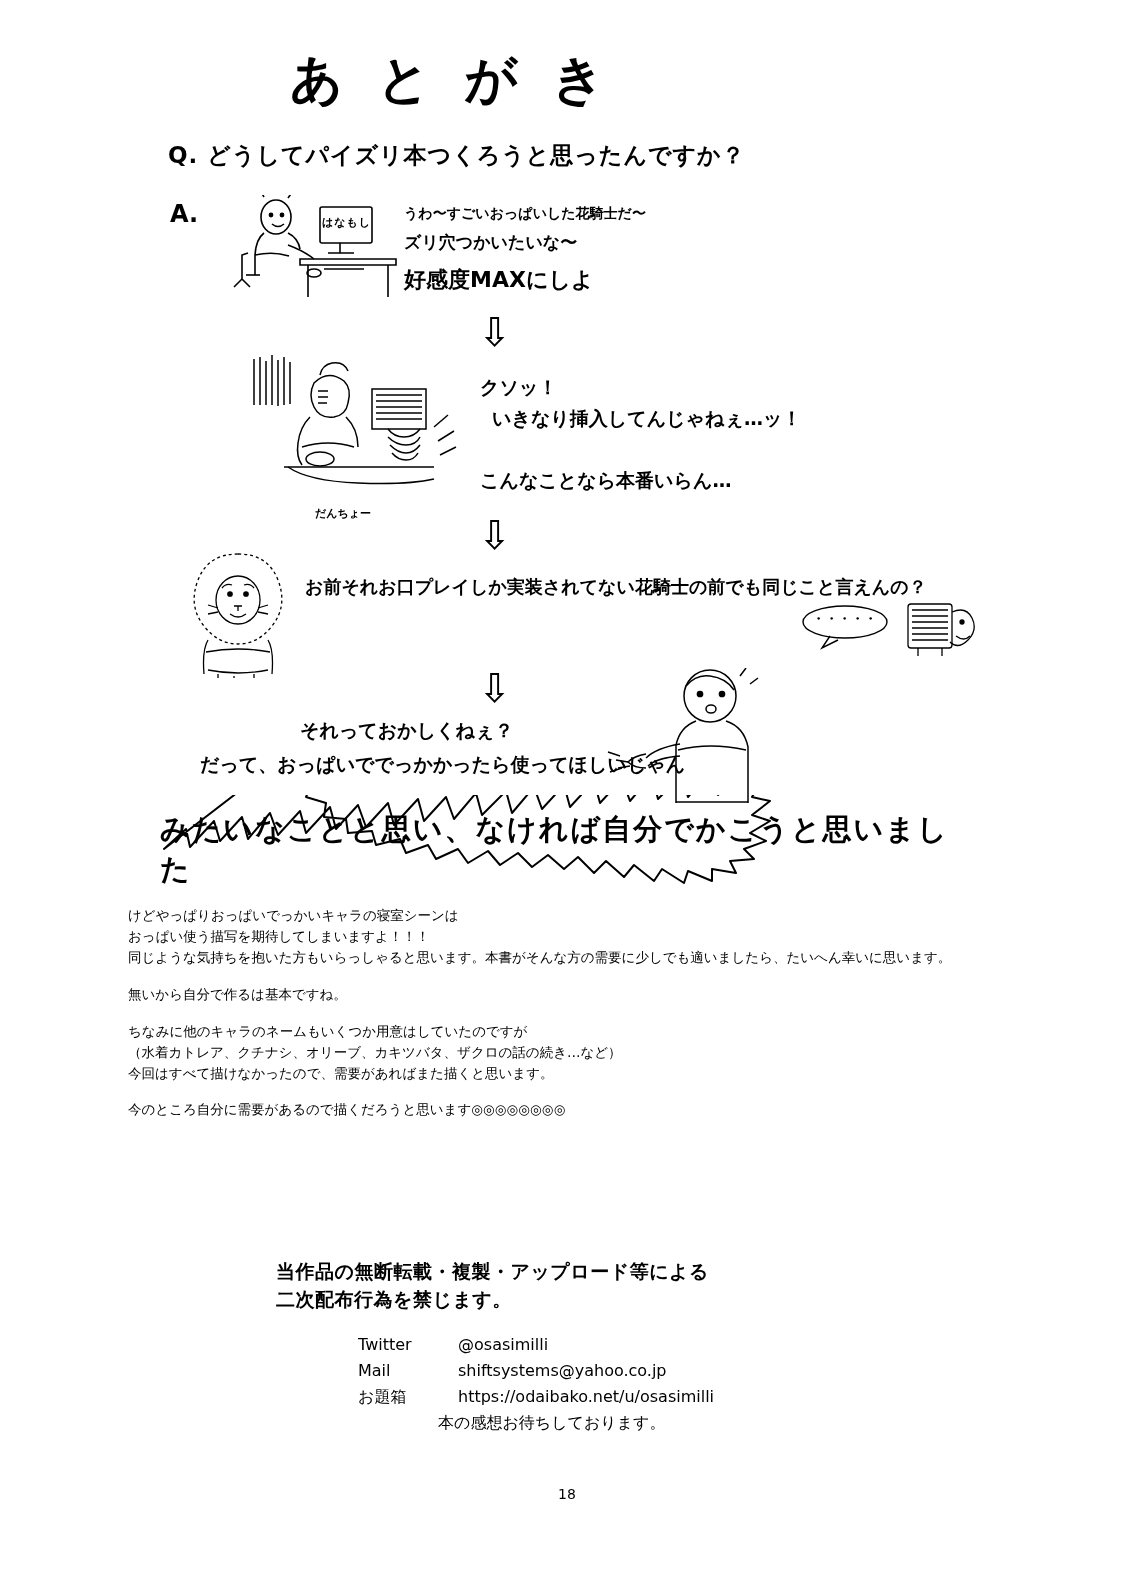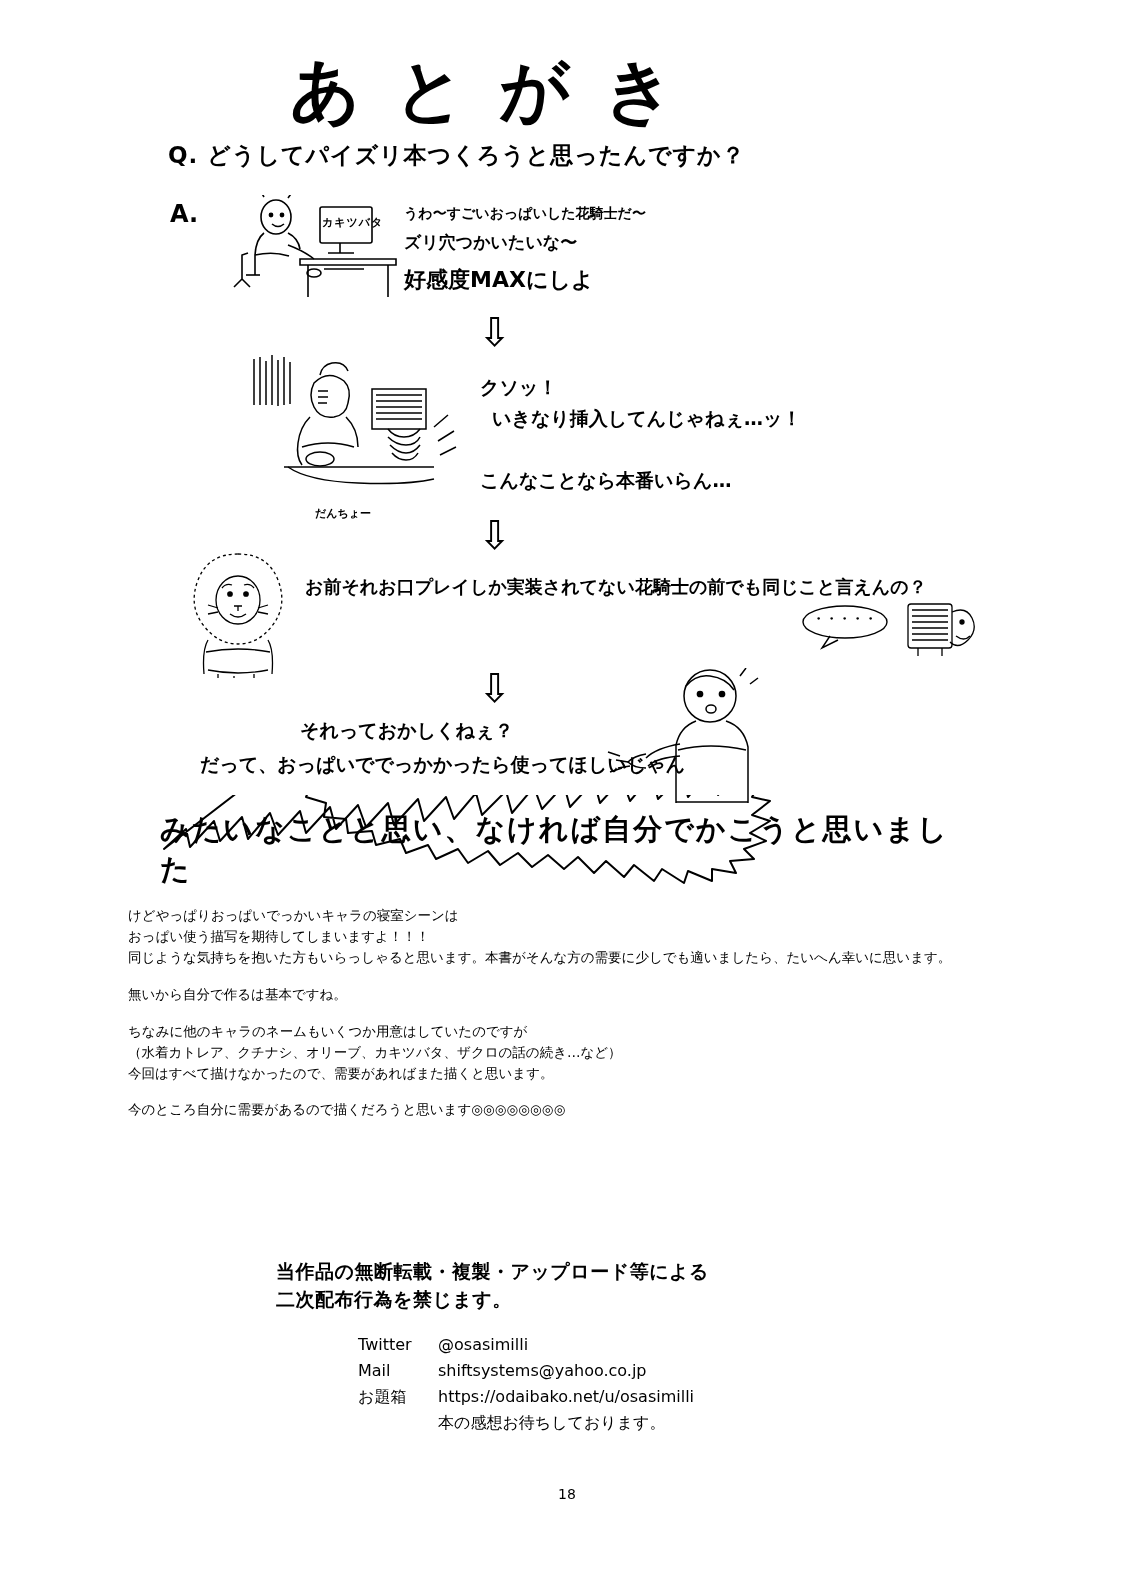--- a/index.html
+++ b/index.html
@@ -20,21 +20,21 @@
     position: relative;
     width: 1134px;
     height: 1577px;
   }
 
   
   .title-afterword {
     position: absolute;
     left: 290px;
     top: 45px;
-    font-size: 69px;
+    font-size: 52px;
     letter-spacing: 34px;
     font-family: "DejaVu Sans", sans-serif;
     font-weight: 700;
     white-space: nowrap;
   }
 
   .q-line {
     position: absolute;
     left: 168px;
     top: 140px;
@@ -144,20 +144,21 @@
   .contact {
     position: absolute;
     left: 358px;
     top: 1332px;
     font-size: 16px;
     font-family: "DejaVu Sans", sans-serif;
     line-height: 1.62;
   }
   .contact-row {
     display: flex;
+    gap: 20px;
   }
   .contact-label {
     width: 80px;
     flex: 0 0 80px;
   }
   .contact-note {
     margin-left: 80px;
   }
 
   .page-number {
@@ -202,21 +203,21 @@
       <path d="M72 64 l96 0 0 6 -96 0 z"></path>
       <path d="M80 70 l0 32 M160 70 l0 32"></path>
 
       <rect x="92" y="12" width="52" height="36" rx="2"></rect>
       <path d="M112 48 l0 10 M100 58 l26 0"></path>
 
       <ellipse cx="86" cy="78" rx="7" ry="4"></ellipse>
       <path d="M96 74 l40 0"></path>
     </svg>
   </div>
-  <div class="hand" style="left:322px; top:215px; font-size:11px; letter-spacing:1px;">カキツバタ</div>
+  <div class="hand" style="left:322px; top:215px; font-size:11px; letter-spacing:1px;">はなもし</div>
 
   <div class="hand" style="left:404px; top:205px; font-size:14px;">うわ〜すごいおっぱいした花騎士だ〜</div>
   <div class="hand" style="left:404px; top:231px; font-size:17px;">ズリ穴つかいたいな〜</div>
   <div class="hand" style="left:404px; top:265px; font-size:22px;">好感度MAXにしよ</div>
 
   <div class="arrow" style="left:478px; top:312px;">⇩</div>
 
   <div class="sketch" style="left:248px; top:355px;">
     <svg width="220" height="150" viewBox="0 0 220 150" fill="none" stroke="#000" stroke-width="1.5">
 

